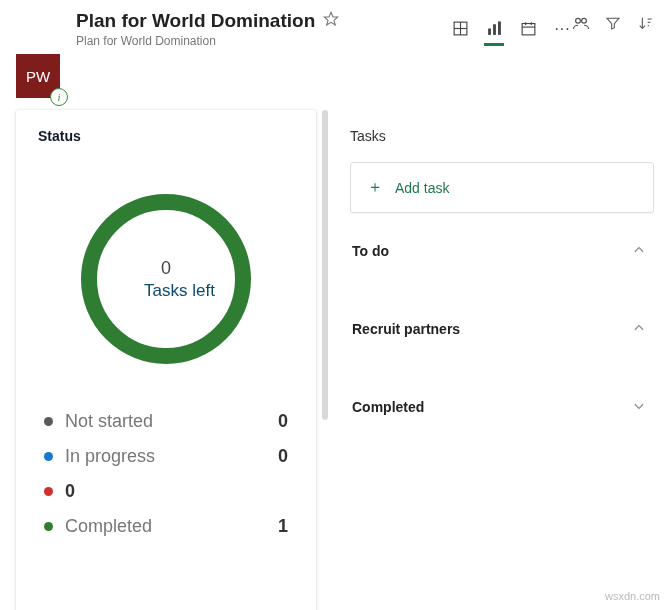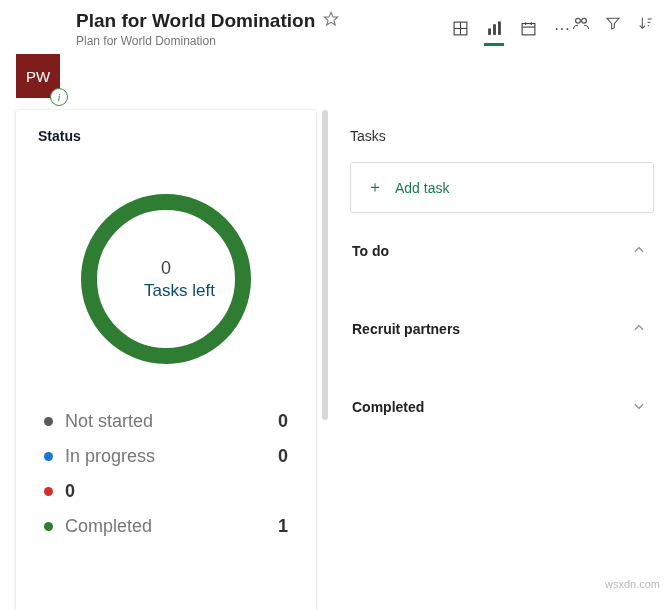--- a/index.html
+++ b/index.html
@@ -167,21 +167,21 @@
     padding: 30px 8px 30px 2px;
     border-bottom: none;
     cursor: pointer;
   }
   .bucket-name { font-size: 14px; font-weight: 600; color: #222; }
   .chev { color: #888; }
   
   .watermark {
     position: fixed;
     right: 10px;
-    bottom: 20px;
+    bottom: 8px;
     font-size: 11px;
     color: #bbb;
   }
 </style>
 </head>
 <body>
 
 <div class="header">
   <div class="plan-avatar">
     <span>PW</span>

